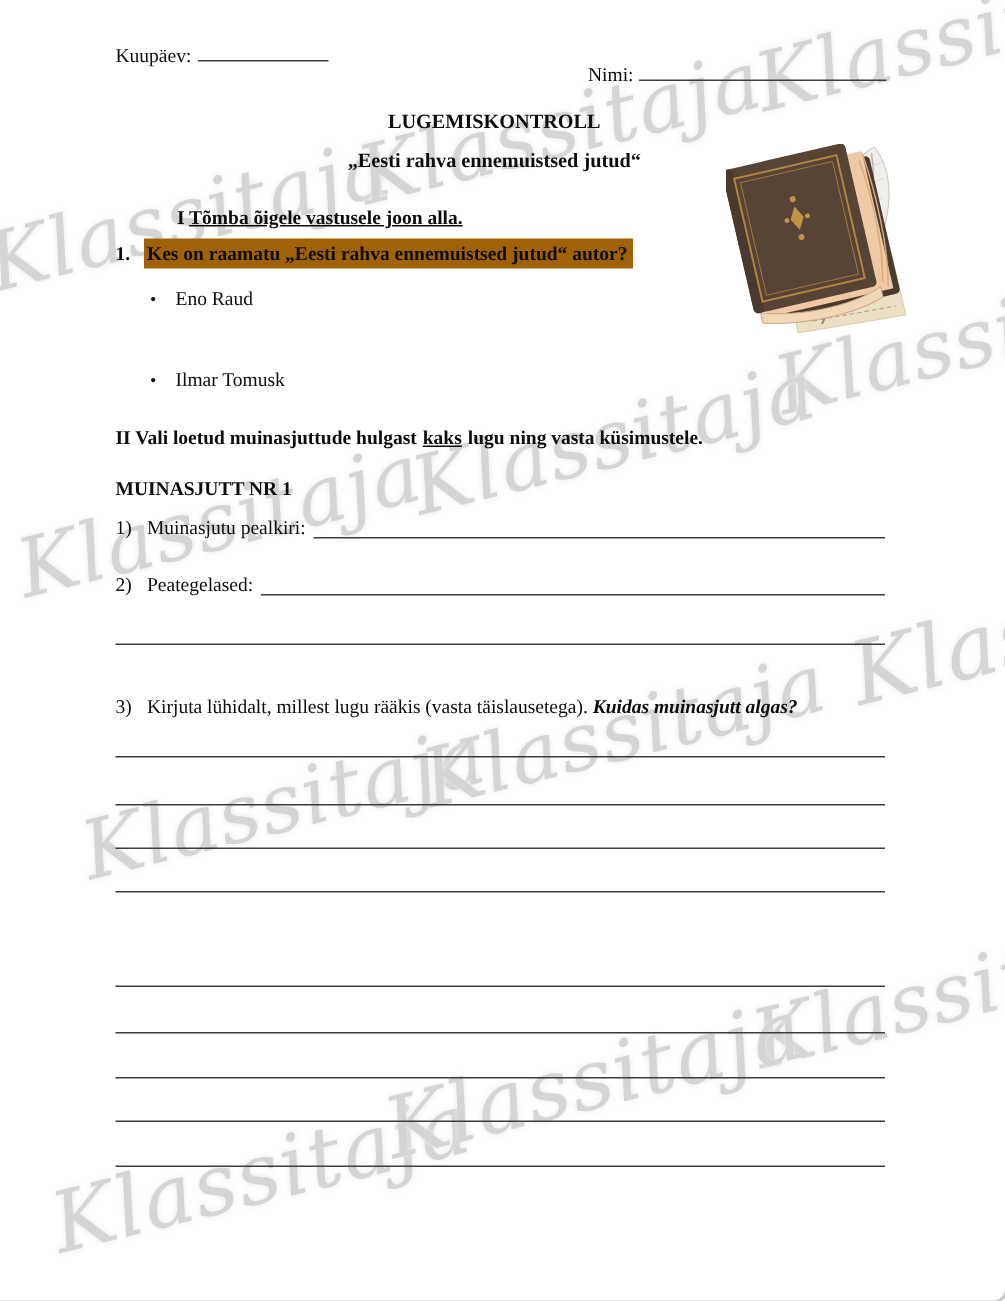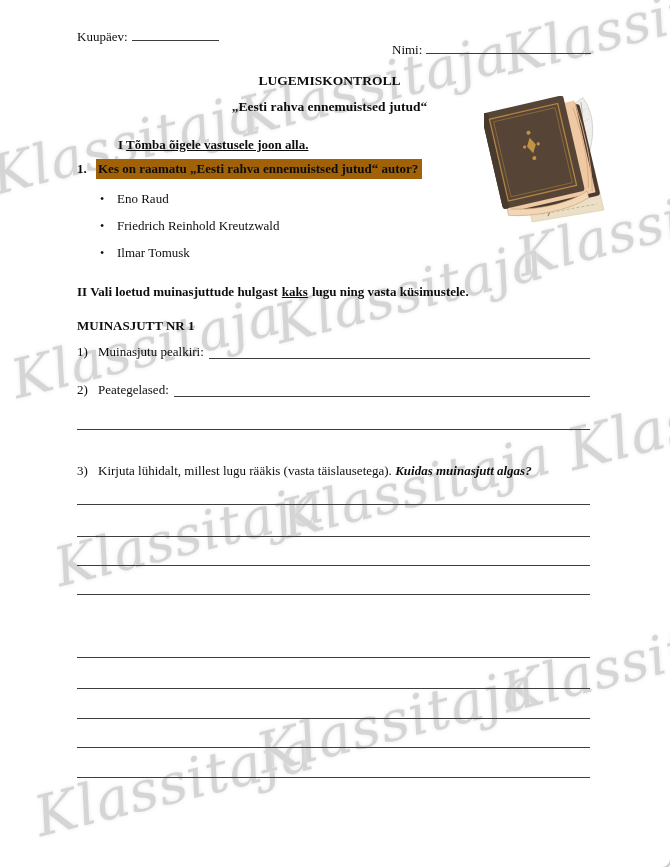--- a/index.html
+++ b/index.html
@@ -140,23 +140,20 @@
     <span>I</span><u>Tõmba õigele vastusele joon alla.</u>
   </div>
 
   <div class="abs" id="q1-row">
     <span id="q1-num">1.</span><span id="q1-text">Kes on raamatu „Eesti rahva ennemuistsed jutud“ autor?</span>
   </div>
 
   <div class="abs opt" id="opt-0">
     <span class="bullet">•</span><span>Eno Raud</span>
   </div>
-  <div class="abs opt" id="opt-1">
-    <span class="bullet">•</span><span>Friedrich Reinhold Kreutzwald</span>
-  </div>
   <div class="abs opt" id="opt-2">
     <span class="bullet">•</span><span>Ilmar Tomusk</span>
   </div>
 
   <div class="abs" id="sec2-heading">
     <span>II Vali loetud muinasjuttude hulgast</span><u>kaks</u><span>lugu ning vasta küsimustele.</span>
   </div>
 
   <div class="abs" id="story-heading">MUINASJUTT NR 1</div>
 

